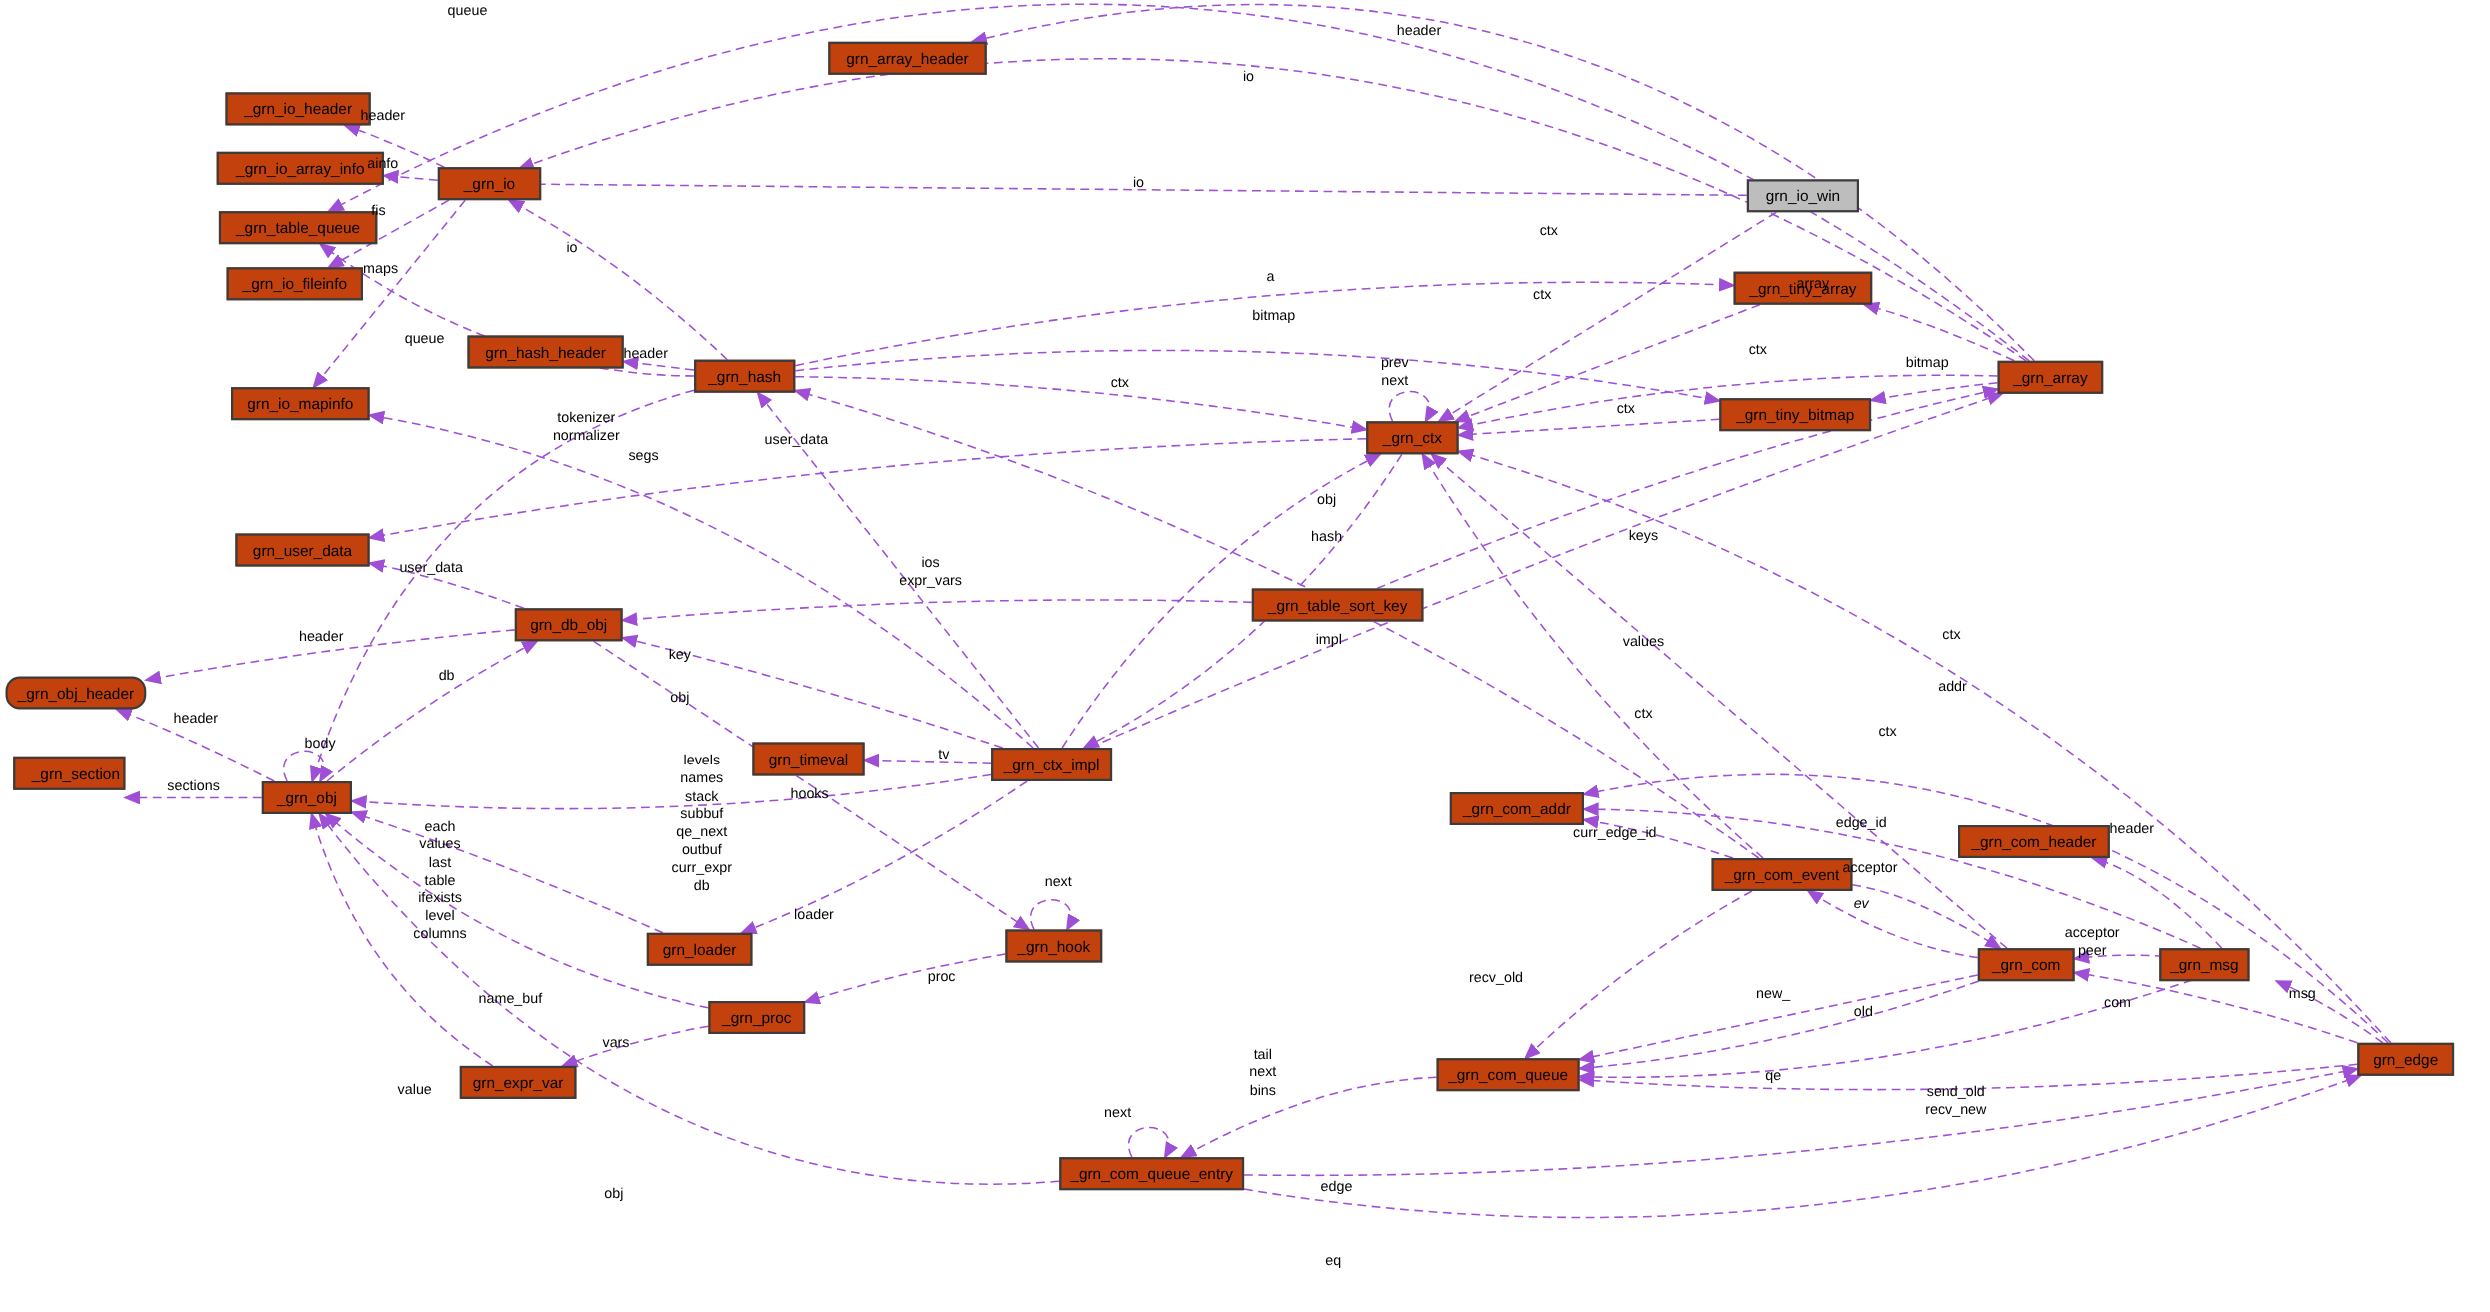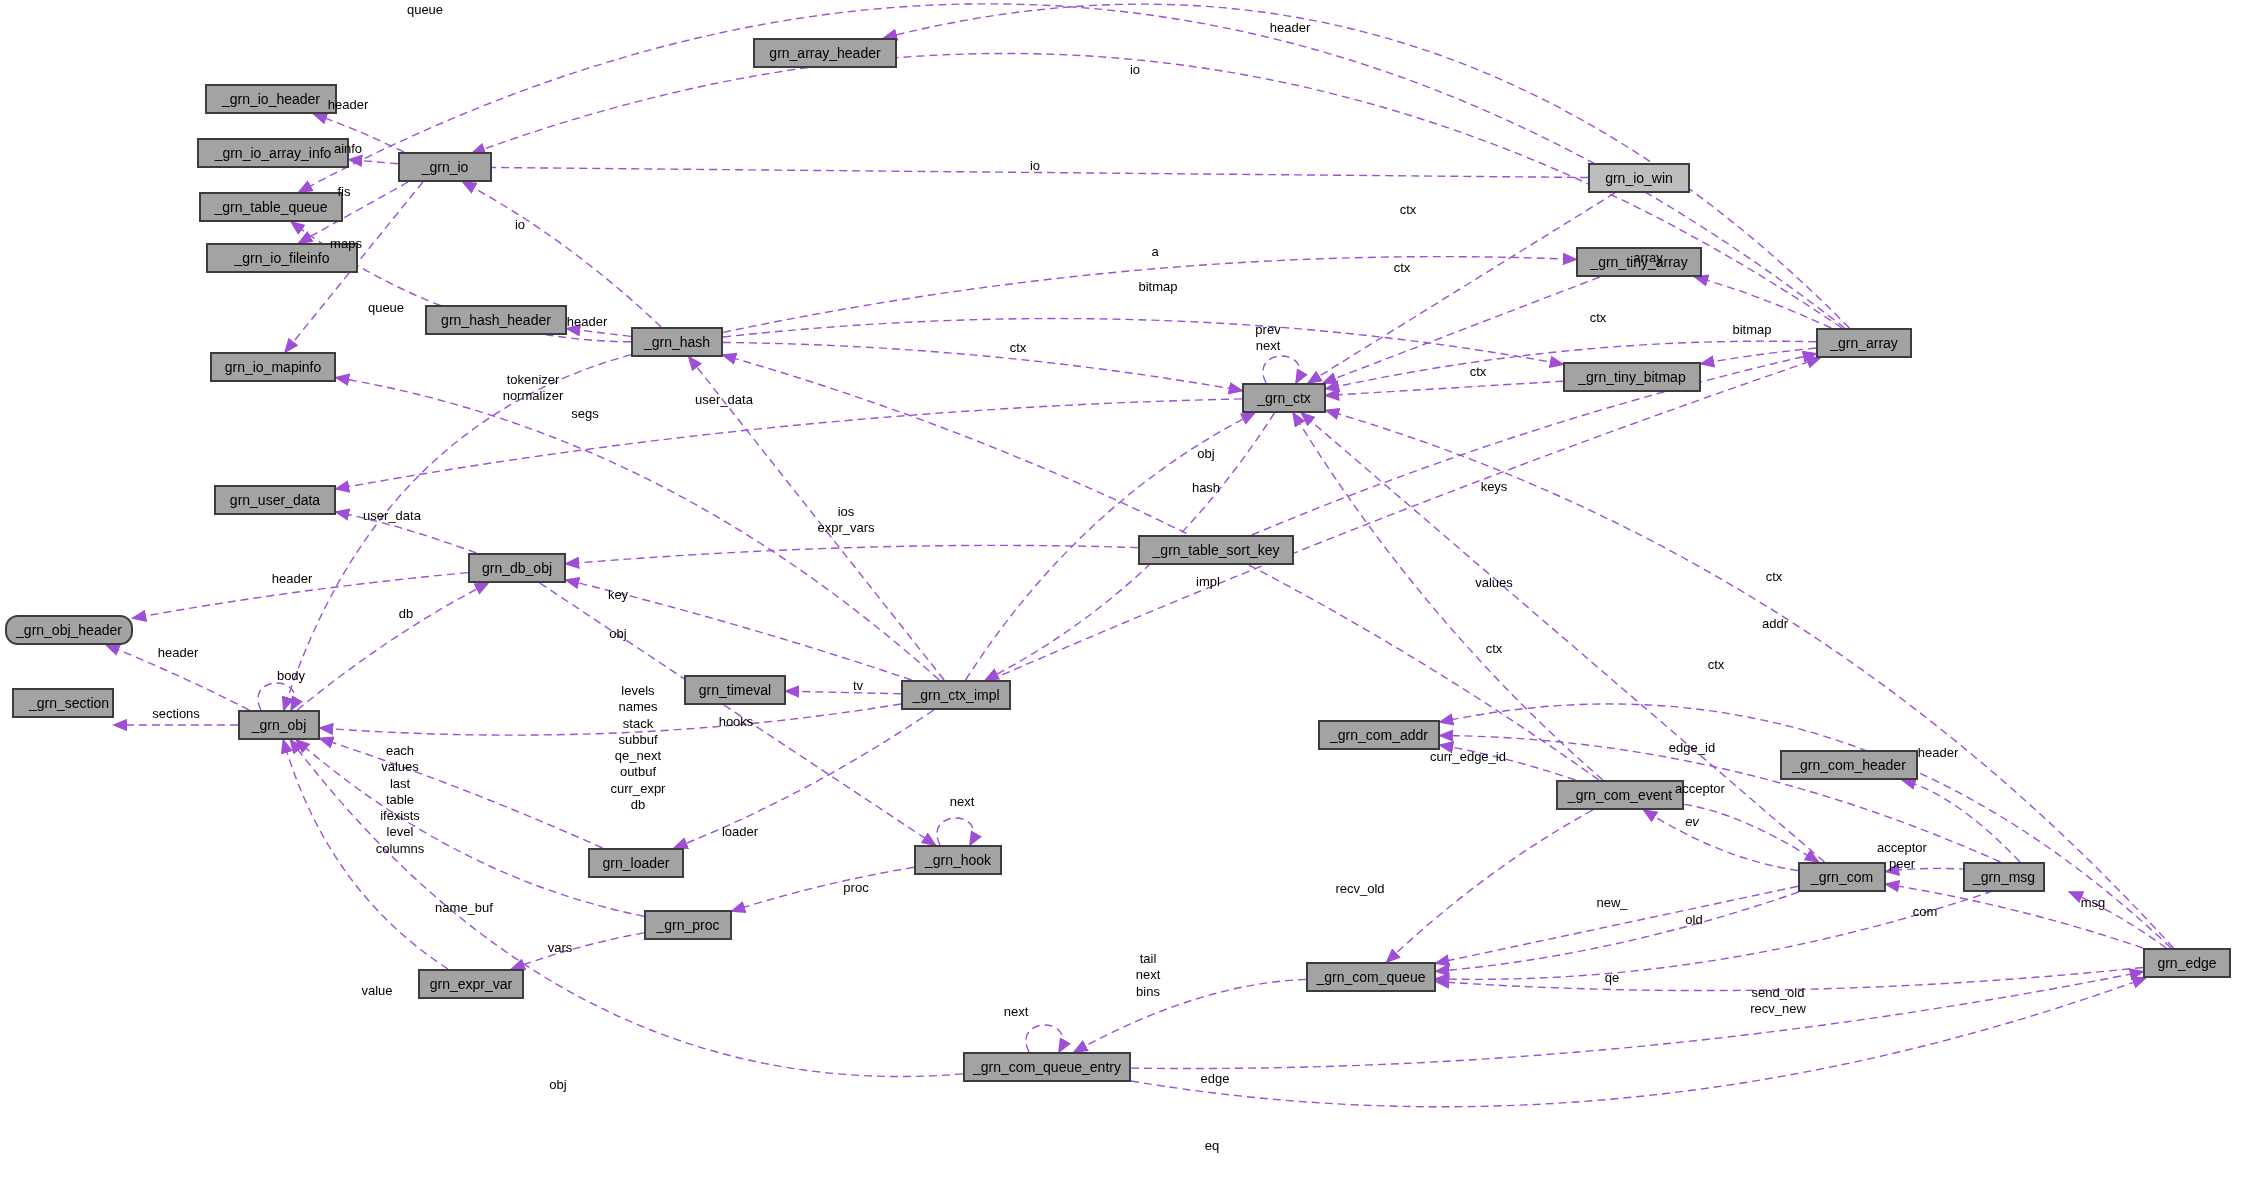--- a/index.html
+++ b/index.html
@@ -1,19 +1,19 @@
 <!DOCTYPE html>
 <html><head>
 <meta charset="utf-8">
 <style>
   html,body{margin:0;padding:0;background:#ffffff;}
   #canvas{position:relative;width:2264px;height:1193px;background:#ffffff;overflow:hidden;
           font-family:"Liberation Sans","DejaVu Sans",sans-serif;}
   #edges{position:absolute;left:0;top:0;width:2264px;height:1193px;}
-  .node{position:absolute;box-sizing:border-box;border:2px solid #3c3c3c;background:#a3a3a3;
+  .node{position:absolute;box-sizing:border-box;border:2px solid #3c3c3c;background:#c2410c;
         display:flex;align-items:center;justify-content:center;font-size:14px;color:#000;
         white-space:nowrap;z-index:2;cursor:pointer;}
   .edge-label{position:absolute;transform:translate(-50%,-50%);font-size:13px;color:#000;
         white-space:pre;text-align:center;line-height:1.25;z-index:3;pointer-events:none;}
 </style>
 </head>
 <body>
 
 <div id="canvas">
   <svg id="edges" xmlns="http://www.w3.org/2000/svg" viewBox="0 0 2264 1193">
@@ -179,21 +179,21 @@
     <div class="edge-label" style="left: 1016px; top: 1012px;">next</div>
     <div class="edge-label" style="left: 1215px; top: 1079px;">edge</div>
     <div class="edge-label" style="left: 1212px; top: 1146px;">eq</div>
     <div class="edge-label" style="left: 846px; top: 520px;">ios
 expr_vars</div>
     <div class="edge-label" style="left: 1494px; top: 487px;">keys</div>
     <div class="edge-label" style="left: 1494px; top: 583px;">values</div>
     <div class="node" style="left: 205px; top: 84px; width: 132px; height: 30px;">_grn_io_header</div>
     <div class="node" style="left: 197px; top: 138px; width: 152px; height: 30px;">_grn_io_array_info</div>
     <div class="node" style="left: 199px; top: 192px; width: 144px; height: 30px;">_grn_table_queue</div>
-    <div class="node" style="left: 206px; top: 243px; width: 152px; height: 30px;">_grn_io_fileinfo</div>
+    <div class="node" style="left: 206px; top: 243px; width: 124px; height: 30px;">_grn_io_fileinfo</div>
     <div class="node" style="left: 398px; top: 152px; width: 94px; height: 30px;">_grn_io</div>
     <div class="node" style="left: 753px; top: 38px; width: 144px; height: 30px;">grn_array_header</div>
     <div class="node" style="left: 1588px; top: 163px; width: 102px; height: 30px; background: rgb(189, 189, 189);">grn_io_win</div>
     <div class="node" style="left: 1576px; top: 247px; width: 126px; height: 30px;">_grn_tiny_array</div>
     <div class="node" style="left: 1563px; top: 362px; width: 138px; height: 30px;">_grn_tiny_bitmap</div>
     <div class="node" style="left: 1816px; top: 328px; width: 96px; height: 30px;">_grn_array</div>
     <div class="node" style="left: 425px; top: 305px; width: 142px; height: 30px;">grn_hash_header</div>
     <div class="node" style="left: 631px; top: 327px; width: 92px; height: 30px;">_grn_hash</div>
     <div class="node" style="left: 1242px; top: 383px; width: 84px; height: 30px;">_grn_ctx</div>
     <div class="node" style="left: 210px; top: 352px; width: 126px; height: 30px;">grn_io_mapinfo</div>

